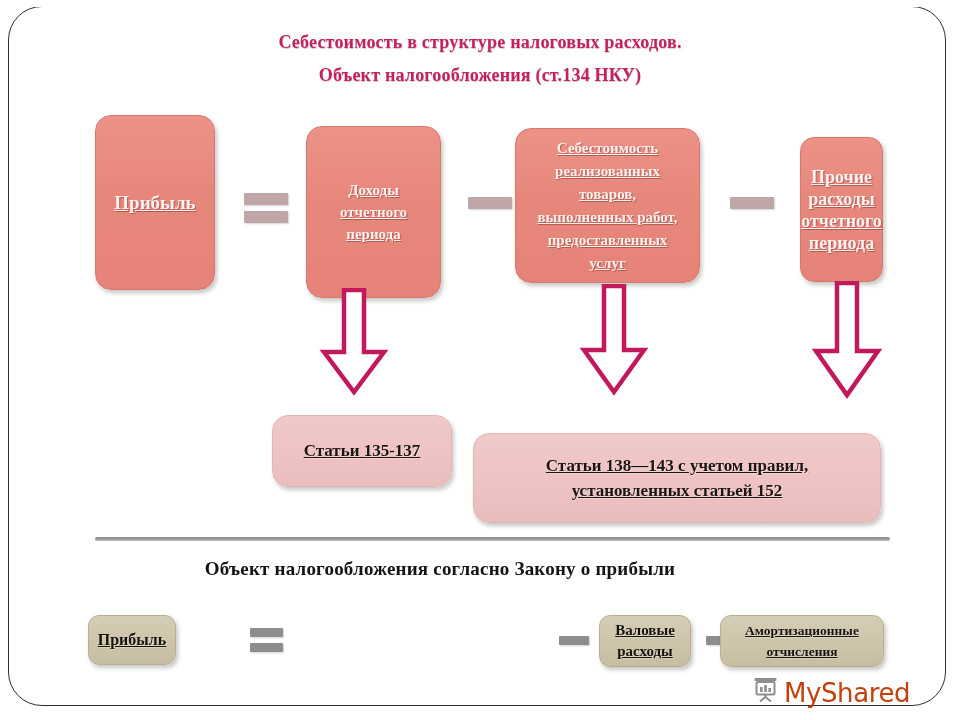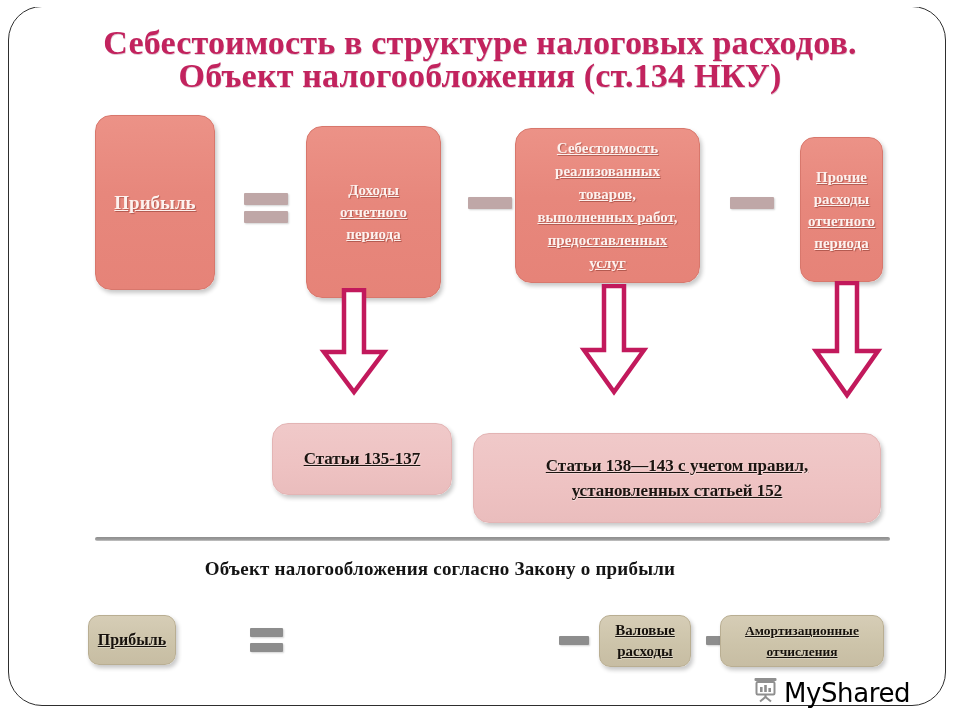--- a/index.html
+++ b/index.html
@@ -40,21 +40,21 @@
 
   
   .title {
     position: absolute;
     left: 0;
     top: 26px;
     width: 960px;
     text-align: center;
     color: #c2235e;
     font-weight: bold;
-    font-size: 34px;
+    font-size: 18px;
     line-height: 33px;
     letter-spacing: 0.2px;
     text-shadow: 0.5px 0.5px 0 rgba(120,0,50,0.22);
   }
 
   
   .box {
     position: absolute;
     box-sizing: border-box;
     display: flex;
@@ -140,21 +140,21 @@
   }
 
   
   .watermark {
     position: absolute;
     left: 752px;
     top: 676px;
     display: flex;
     align-items: center;
     gap: 5px;
-    color: #000000;
+    color: #c2410c;
     font-family: "DejaVu Sans", "Liberation Sans", sans-serif;
     font-size: 26px;
     letter-spacing: -0.4px;
   }
   .watermark .wm-icon { display:block; }
 </style>
 </head>
 <body>
 
 <div id="slide">
@@ -188,21 +188,21 @@
 реализованных
 товаров,
 выполненных работ,
 предоставленных
 услуг</div>
 
   <div class="op" style="left:730px; top:196px; width:44px; height:14px;">
     <div class="bar"></div>
   </div>
 
-  <div class="box box-salmon box-lines" style="left:800px; top:137px; width:83px; height:145px; font-size:15px; line-height:22px; border-radius:14px;">Прочие
+  <div class="box box-salmon box-lines" style="left:800px; top:137px; width:83px; height:145px; font-size:18px; line-height:22px; border-radius:14px;">Прочие
 расходы
 отчетного
 периода</div>
 
   <div class="arrow" style="left:318px; top:288px;">
     <svg width="72" height="108" viewBox="0 0 72 108">
       <polygon points="26,2 46,2 46,64 66,64 36,104 6,64 26,64" fill="#ffffff" stroke="#c2195c" stroke-width="4.5" stroke-linejoin="miter"></polygon>
     </svg>
   </div>
 
@@ -211,21 +211,21 @@
       <polygon points="26,2 46,2 46,66 66,66 36,108 6,66 26,66" fill="#ffffff" stroke="#c2195c" stroke-width="4.5" stroke-linejoin="miter"></polygon>
     </svg>
   </div>
 
   <div class="arrow" style="left:810px; top:281px;">
     <svg width="74" height="118" viewBox="0 0 74 118">
       <polygon points="27,2 47,2 47,70 68,70 37,114 6,70 27,70" fill="#ffffff" stroke="#c2195c" stroke-width="4.5" stroke-linejoin="miter"></polygon>
     </svg>
   </div>
 
-  <div class="box box-pink" style="left:272px; top:415px; width:180px; height:72px; font-size:17px;margin-top:8px;">Статьи 135-137</div>
+  <div class="box box-pink" style="left:272px; top:415px; width:180px; height:72px; font-size:17px;">Статьи 135-137</div>
 
   <div class="box box-pink box-lines" style="left:473px; top:401px; width:408px; height:90px; font-size:17px; line-height:25px;margin-top:32px;">Статьи 138—143 с учетом правил,
 установленных статьей 152</div>
 
   <div class="divider"></div>
 
   <div class="subheading">Объект налогообложения согласно Закону о прибыли</div>
 
   <div class="box box-tan box-lines" style="left:88px; top:615px; width:88px; height:50px; font-size:16px; line-height:20px;">Прибыль</div>
 

